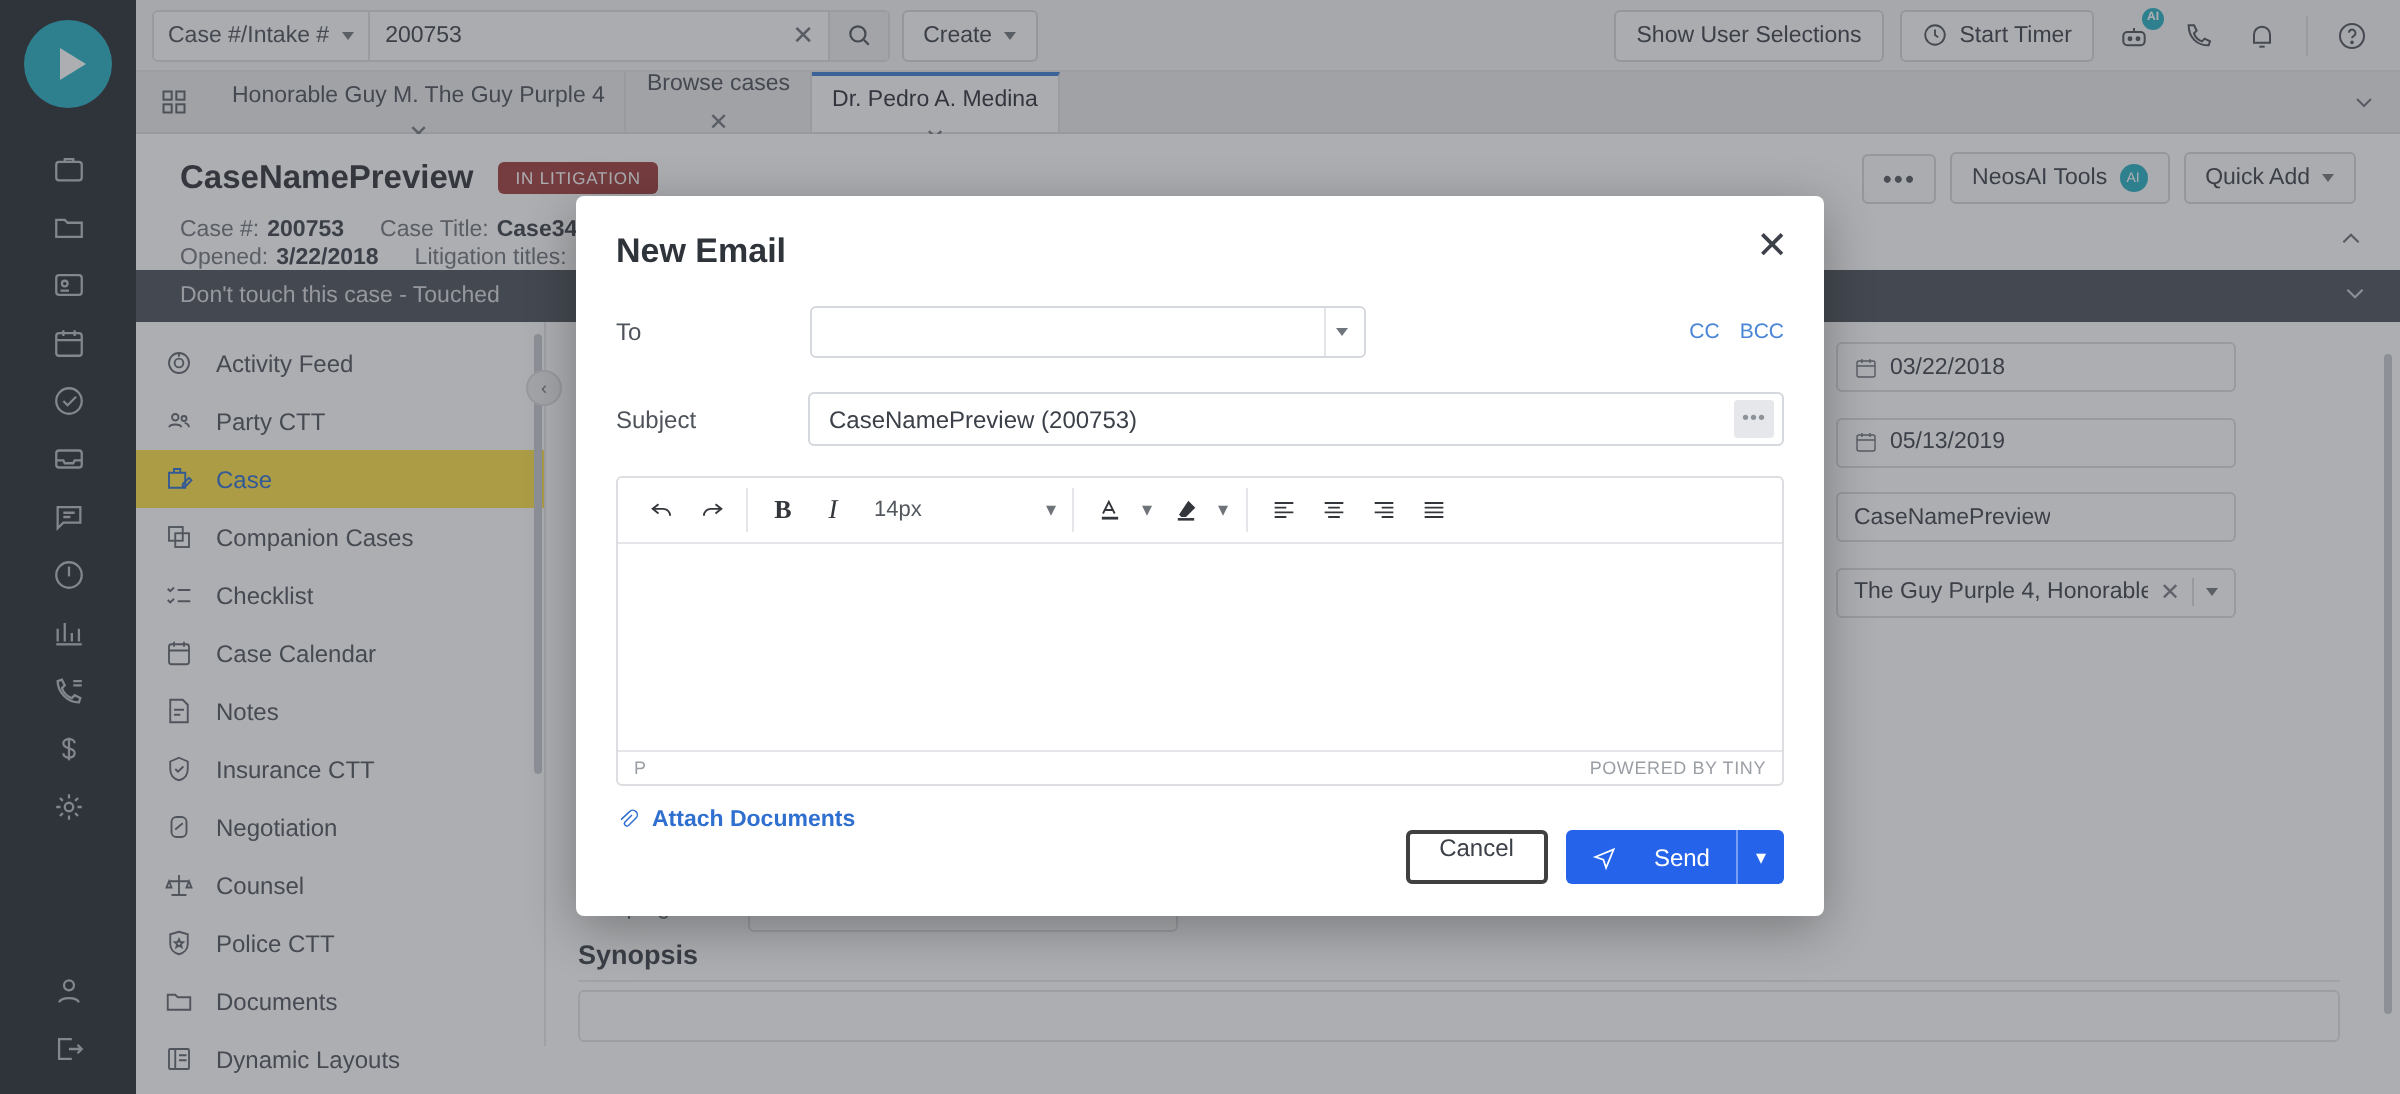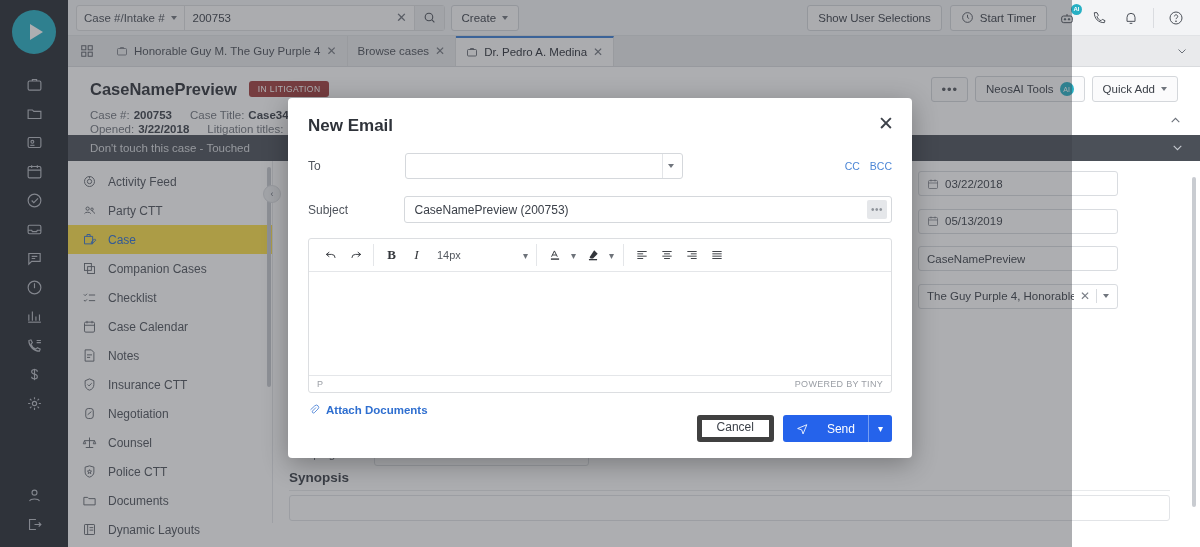--- a/index.html
+++ b/index.html
@@ -2,21 +2,21 @@
 <html><head>
 <meta charset="utf-8">
 <style>
   * { box-sizing: border-box; margin: 0; padding: 0; }
   html, body {
     width: 1200px; height: 547px;
     font-family: "Liberation Sans", sans-serif;
     background: #ffffff;
     overflow: hidden;
   }
-  .app { position: relative; width: 1072px; height: 547px; }
+  .app { position: relative; width: 1200px; height: 547px; }
 
   
   .rail {
     position: absolute; left: 0; top: 0; width: 68px; height: 547px;
     background: #262b33;
     display: flex; flex-direction: column; align-items: center;
   }
   .rail-logo {
     margin-top: 10px; width: 44px; height: 44px; border-radius: 50%;
     background: #27b0c4; display: flex; align-items: center; justify-content: center;
@@ -77,21 +77,21 @@
   .help-sep { width: 1px; height: 20px; background: #dadce0; margin: 0 2px; }
 
   
   .tabstrip {
     height: 31px; background: #e9eaec; border-bottom: 1px solid #d9dbde;
     display: flex; align-items: stretch; position: relative;
   }
   .grid-btn { width: 38px; display: flex; align-items: center; justify-content: center; cursor: pointer; }
   .tab {
     display: flex; align-items: center; gap: 6px; padding: 0 10px;
-    font-size: 11.5px; color: #4b5058; cursor: pointer; border-right: 1px solid #dcdee0;
+    font-size: 11.5px; color: #4b5058; cursor: pointer; border-right: 1px solid #dcdee0; flex-direction: column;
   }
   .tab.active { background: #fbfbfc; border-top: 2px solid #3b7fd4; color: #2c3038; }
   .tab .tx { font-size: 12px; color: #72777f; }
   .tab svg { width: 12px; height: 12px; stroke: #5b6views; }
   .tabstrip-caret { margin-left: auto; width: 36px; display: flex; align-items: center; justify-content: center; cursor: pointer; }
 
   
   .casehead { background: #ffffff; padding: 9px 22px 0 22px; position: relative; }
   .ch-row1 { display: flex; align-items: center; gap: 12px; }
   .ch-title { font-size: 16.5px; font-weight: bold; color: #2f333a; }
@@ -202,21 +202,21 @@
   .ecolor { display: flex; align-items: center; cursor: pointer; }
   .ecolor .cv { font-size: 10px; color: #6e737a; padding: 0 4px; }
   .ebody { flex: 1; background: #fff; }
   .estatus { height: 17px; border-top: 1px solid #e4e6e9; display: flex; align-items: center;
              padding: 0 8px; font-size: 9px; color: #9a9ea5; letter-spacing: .3px; }
   .estatus .tiny { margin-left: auto; }
   .attach { margin-top: 11px; display: inline-flex; align-items: center; gap: 6px;
             font-size: 11.5px; color: #2f6fd0; font-weight: bold; cursor: pointer; }
   .attach svg { width: 12px; height: 12px; stroke: #2f6fd0; fill: none; stroke-width: 1.5; }
   .mfooter { position: absolute; right: 20px; bottom: 16px; display: flex; align-items: center; gap: 9px; }
-  .btn-cancel { height: 27px; padding: 0 15px; border: 5px solid #404040; background: #fff;
+  .btn-cancel { height: 27px; padding: 0 15px; border: 2px solid #404040; background: #fff;
                 border-radius: 3px; font-size: 12px; color: #3c4149; cursor: pointer; }
   .btn-send { height: 27px; display: flex; align-items: center; background: #2563eb;
               border-radius: 3px; overflow: hidden; cursor: pointer; }
   .btn-send .lbl { display: flex; align-items: center; gap: 18px; padding: 0 13px; color: #fff; font-size: 12px; height: 100%; }
   .btn-send .dv { width: 1px; height: 100%; background: rgba(255,255,255,.38); }
   .btn-send .cv { padding: 0 9px; color: #fff; font-size: 10px; display: flex; align-items: center; height: 100%; }
   .btn-send svg { width: 13px; height: 13px; stroke: #fff; fill: none; stroke-width: 1.6; }
 </style>
 </head>
 <body>

